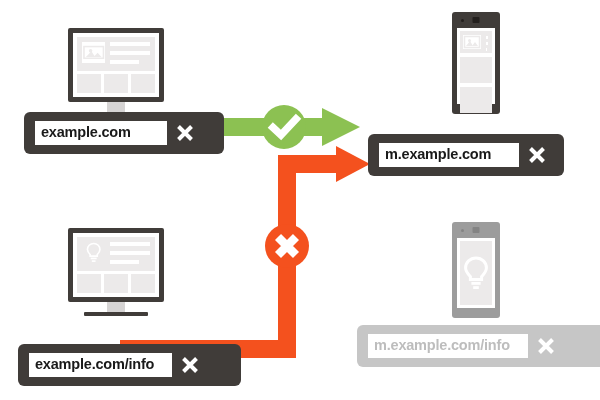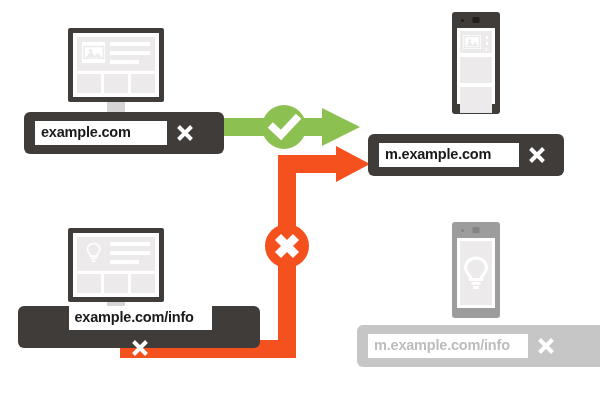--- a/index.html
+++ b/index.html
@@ -352,21 +352,21 @@
       <div class="ph-bulb-wrap">
         <svg viewBox="0 0 26 34" width="26" height="34">
           <path d="M13 2 C7 2 2.6 6.5 2.6 12 C2.6 15.6 5.2 18.2 7.4 20.6 L7.4 23.5 L18.6 23.5 L18.6 20.6 C20.8 18.2 23.4 15.6 23.4 12 C23.4 6.5 19 2 13 2 Z" fill="none" stroke="#ffffff" stroke-width="3"></path>
           <rect x="8.4" y="26" width="9.2" height="2.8" fill="#ffffff"></rect>
           <rect x="10.2" y="30.2" width="5.6" height="2.8" fill="#ffffff"></rect>
         </svg>
       </div>
     </div>
   </div>
 
-  <div class="urlbar" style="left:18px; top:306px; width:242px; height:42px;flex-direction:column;">
+  <div class="urlbar" style="left:18px; top:344px; width:223px; height:42px;">
     <div class="urlfield" style="width:143px; height:24px;">example.com/info</div>
     <svg class="xicon" viewBox="0 0 20 20">
       <path d="M3.5 3.5 L16.5 16.5 M16.5 3.5 L3.5 16.5" stroke="#ffffff" stroke-width="4" stroke-linecap="butt"></path>
     </svg>
   </div>
 
   <div class="urlbar disabled" style="left:357px; top:325px; width:254px; height:42px;">
     <div class="urlfield" style="width:160px; height:24px;">m.example.com/info</div>
     <svg class="xicon" viewBox="0 0 20 20">
       <path d="M3.5 3.5 L16.5 16.5 M16.5 3.5 L3.5 16.5" stroke="#ffffff" stroke-width="4" stroke-linecap="butt"></path>

